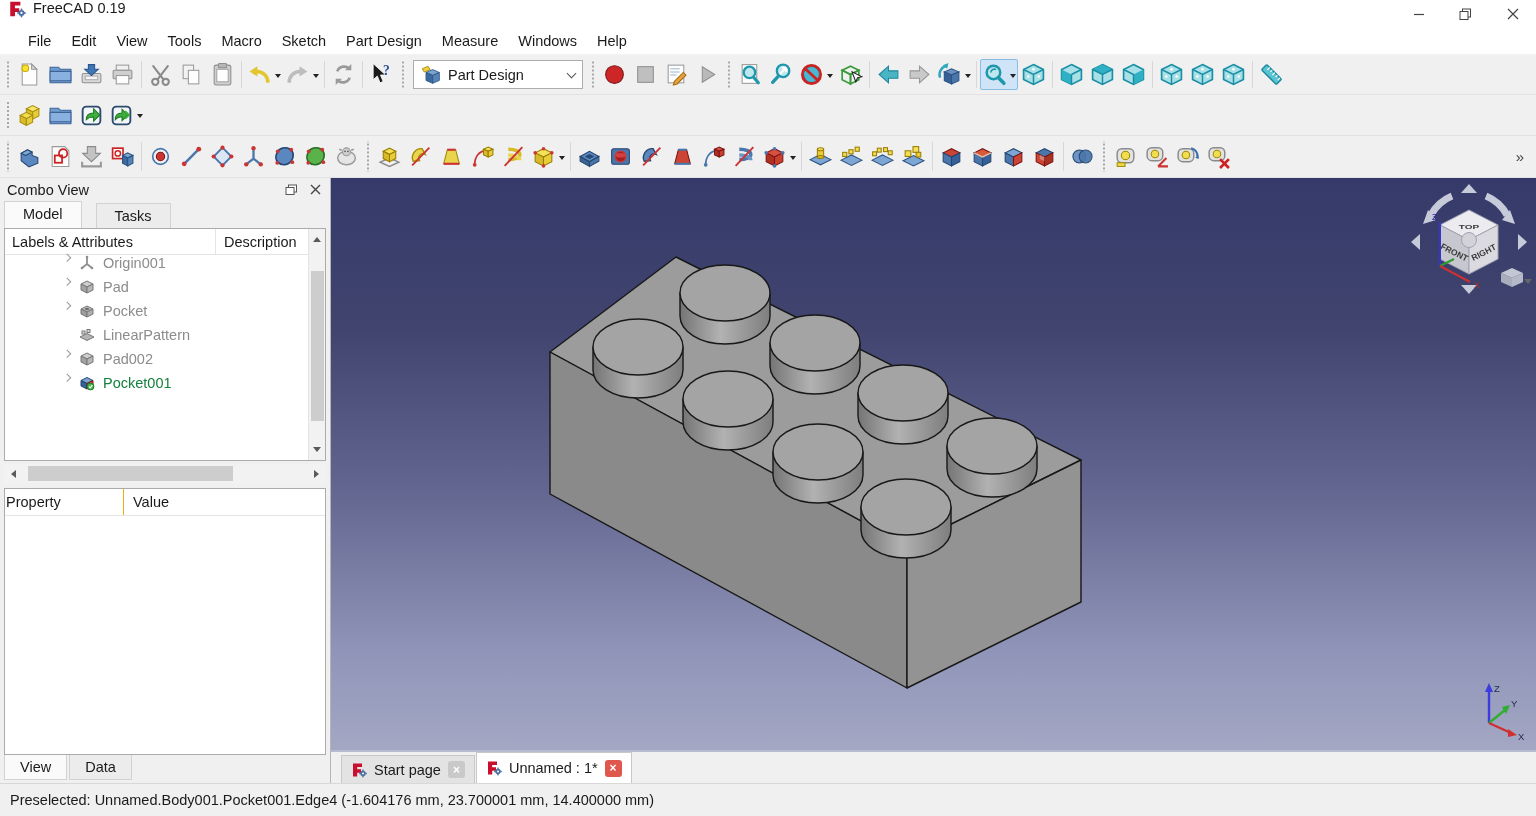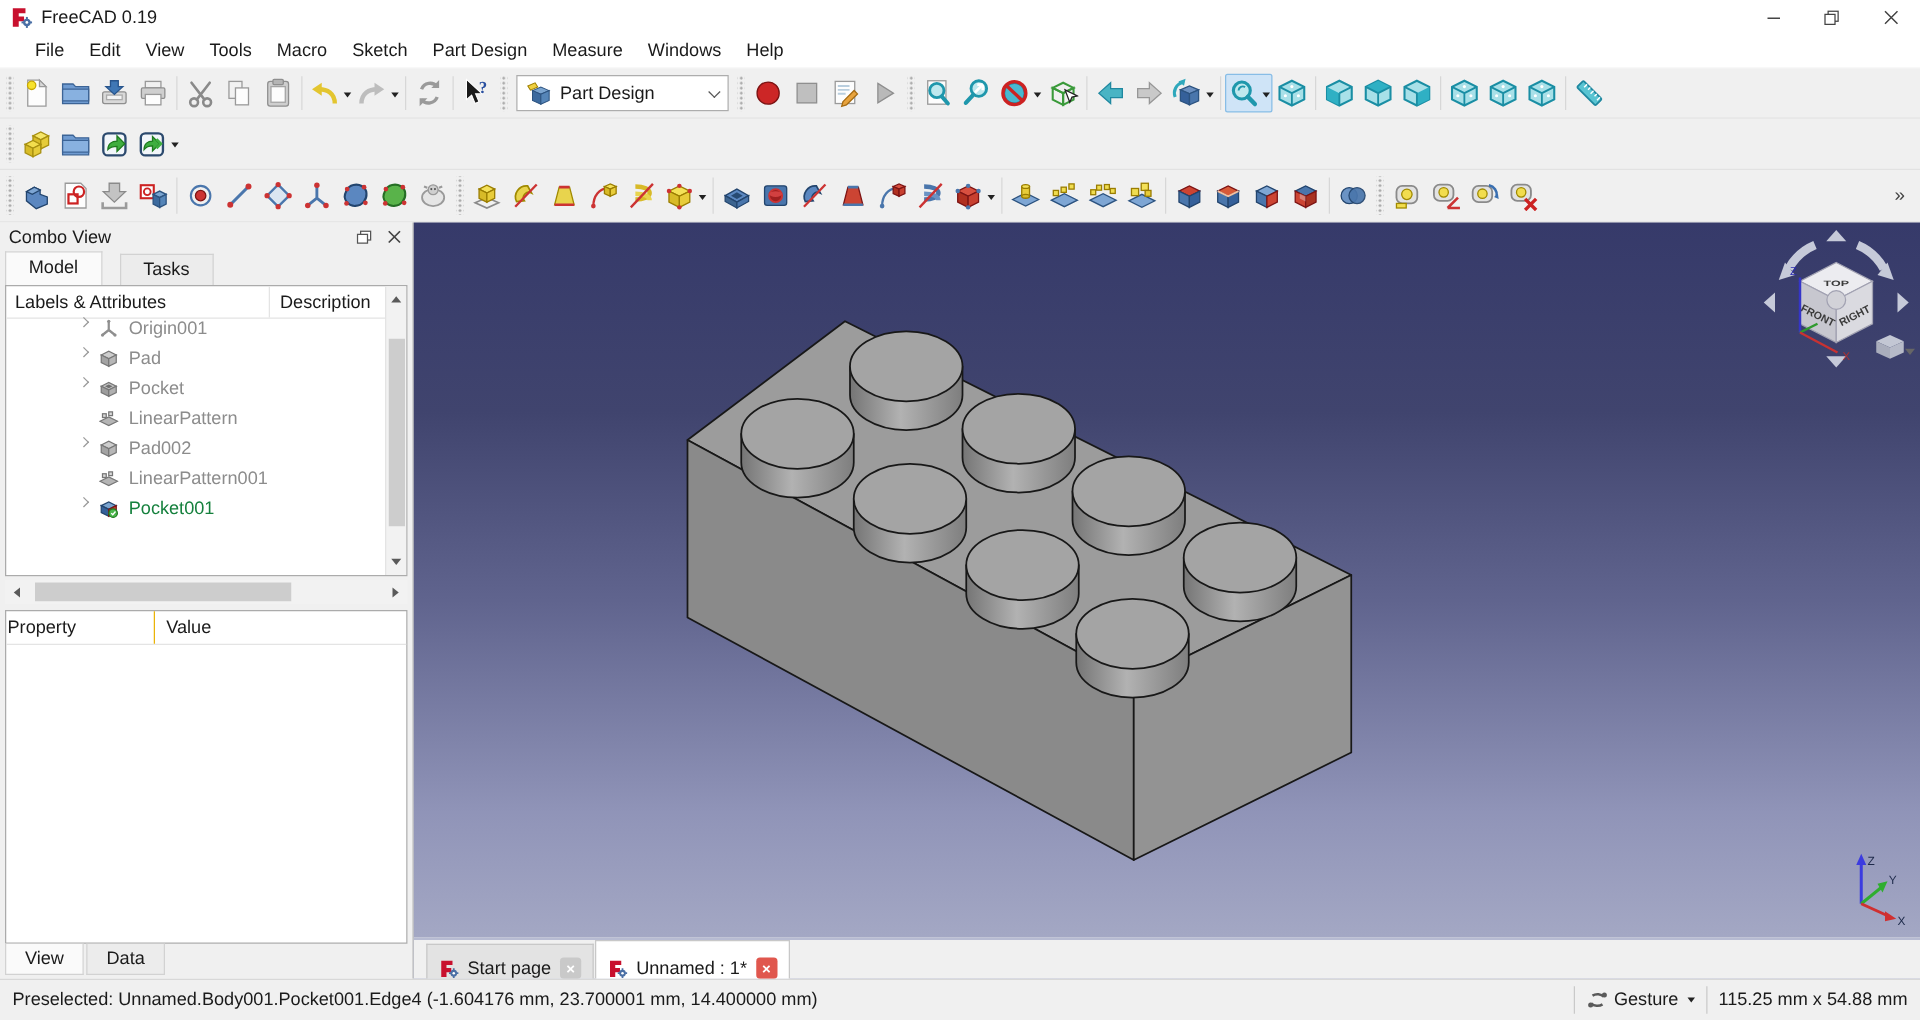--- a/index.html
+++ b/index.html
@@ -1,21 +1,21 @@
 <!DOCTYPE html>
 <html><head>
 <meta charset="utf-8">
 <style>
   *{box-sizing:border-box;margin:0;padding:0}
   html,body{width:1536px;height:816px;overflow:hidden}
   body{font-family:"Liberation Sans",sans-serif;font-size:14.5px;color:#1a1a1a;background:#fff}
   #app{width:1536px;height:816px;display:flex;flex-direction:column}
 
   
-  .titlebar{height:28px;display:flex;align-items:center;background:#fff}
+  .titlebar{height:28px;display:flex;background:#fff}
   .tb-logo{width:18px;height:18px;margin:0 7px 0 8px}
   .win-controls{margin-left:auto;display:flex;height:100%}
   .win-btn{width:47px;display:flex;align-items:center;justify-content:center}
 
   
   .menubar{height:27px;display:flex;align-items:center;background:#fff;padding-left:18px;border-bottom:1px solid #f2f2f2}
   .menu-item{padding:3px 10px;cursor:default}
 
   
   .tbrow{display:flex;align-items:center;background:#f0f0f0;border-bottom:1px solid #e2e2e2;padding:0 2px}
@@ -66,21 +66,21 @@
   .bottom-tabs{height:28px;display:flex;align-items:flex-start;padding-left:4px}
   .btab{padding:4px 15px;border:1px solid #d2d2d2;border-top:none;background:#ececec;margin-right:2px}
   .btab.active{background:#fafafa}
 
   
   .viewport{flex:1;position:relative;overflow:hidden;background:linear-gradient(180deg,#363a6a 0%,#40446e 25%,#60648e 50%,#9094b8 78%,#aaaec8 100%)}
   #brick{position:absolute;left:0;top:0}
   .navcube{position:absolute;top:4px;right:4px}
   .axiscross{position:absolute;right:10px;bottom:42px}
   .mdi-bar{position:absolute;left:0;right:0;bottom:0;height:33px;background:#f0f0f0;border-top:2px solid #b7bbd2;display:flex;align-items:flex-end;padding-left:10px}
-  .mdi-tab{display:flex;align-items:flex-end;height:28px;padding:0 9px;background:#e3e3e3;border:1px solid #c8c8c8;border-bottom:none;gap:7px;margin-right:1px}
+  .mdi-tab{display:flex;align-items:center;height:28px;padding:0 9px;background:#e3e3e3;border:1px solid #c8c8c8;border-bottom:none;gap:7px;margin-right:1px}
   .mdi-tab.active{background:#fff;height:31px}
   .mdi-close{width:17px;height:17px;border-radius:3px;background:#c9c9c9;color:#fff;display:flex;align-items:center;justify-content:center;font-size:12px;font-weight:bold;line-height:1}
   .mdi-tab.active .mdi-close{background:#e0574e}
 
   
   .statusbar{height:33px;background:#f0f0f0;display:flex;align-items:center;padding:0 10px;border-top:1px solid #d8d8d8}
   .status-right{margin-left:auto;display:flex;align-items:center;gap:9px}
   .vsep{width:1px;height:22px;background:#c9c9c9}
   .gesture{display:flex;align-items:center;gap:4px}
 </style>
@@ -1003,27 +1003,20 @@
             </div>
             <div class="tree-row">
               <div class="chevbox">
                 <span class="chev"></span>
               </div>
               <svg class="ic16">
                 <use href="#t_pad"></use>
               </svg>
               <span class="tree-label">Pad002</span>
             </div>
-            <div class="tree-row">
-              <div class="chevbox"></div>
-              <svg class="ic16">
-                <use href="#t_pattern"></use>
-              </svg>
-              <span class="tree-label">LinearPattern001</span>
-            </div>
             <div class="tree-row cur">
               <div class="chevbox">
                 <span class="chev"></span>
               </div>
               <svg class="ic16">
                 <use href="#t_pocketc"></use>
               </svg>
               <span class="tree-label">Pocket001</span>
             </div>
           </div>
@@ -1138,30 +1131,15 @@
             </svg>
             <span>Unnamed : 1*</span>
             <div class="mdi-close">×</div>
           </div>
         </div>
     </div>
   </div>
 
   <div class="statusbar">
     <span>Preselected: Unnamed.Body001.Pocket001.Edge4 (-1.604176 mm, 23.700001 mm, 14.400000 mm)</span>
-    <div class="status-right">
-      <span class="vsep"></span>
-      <div class="gesture">
-        <svg width="18" height="16">
-            <path d="M5 4.5a6 4.5 0 0 1 9 .8" stroke="#5a5a5a" stroke-width="2" fill="none"></path>
-            <circle cx="14.5" cy="4" r="2" fill="#5a5a5a"></circle>
-            <path d="M13 11.5a6 4.5 0 0 1-9-.8" stroke="#5a5a5a" stroke-width="2" fill="none"></path>
-            <circle cx="3.5" cy="12" r="2" fill="#5a5a5a"></circle>
-          </svg>
-        <span>Gesture</span>
-        <span class="dd" style="margin-top:2px"></span>
-      </div>
-      <span class="vsep"></span>
-      <span>115.25 mm x 54.88 mm</span>
-    </div>
   </div>
 
 </div>
 
 </body></html>

